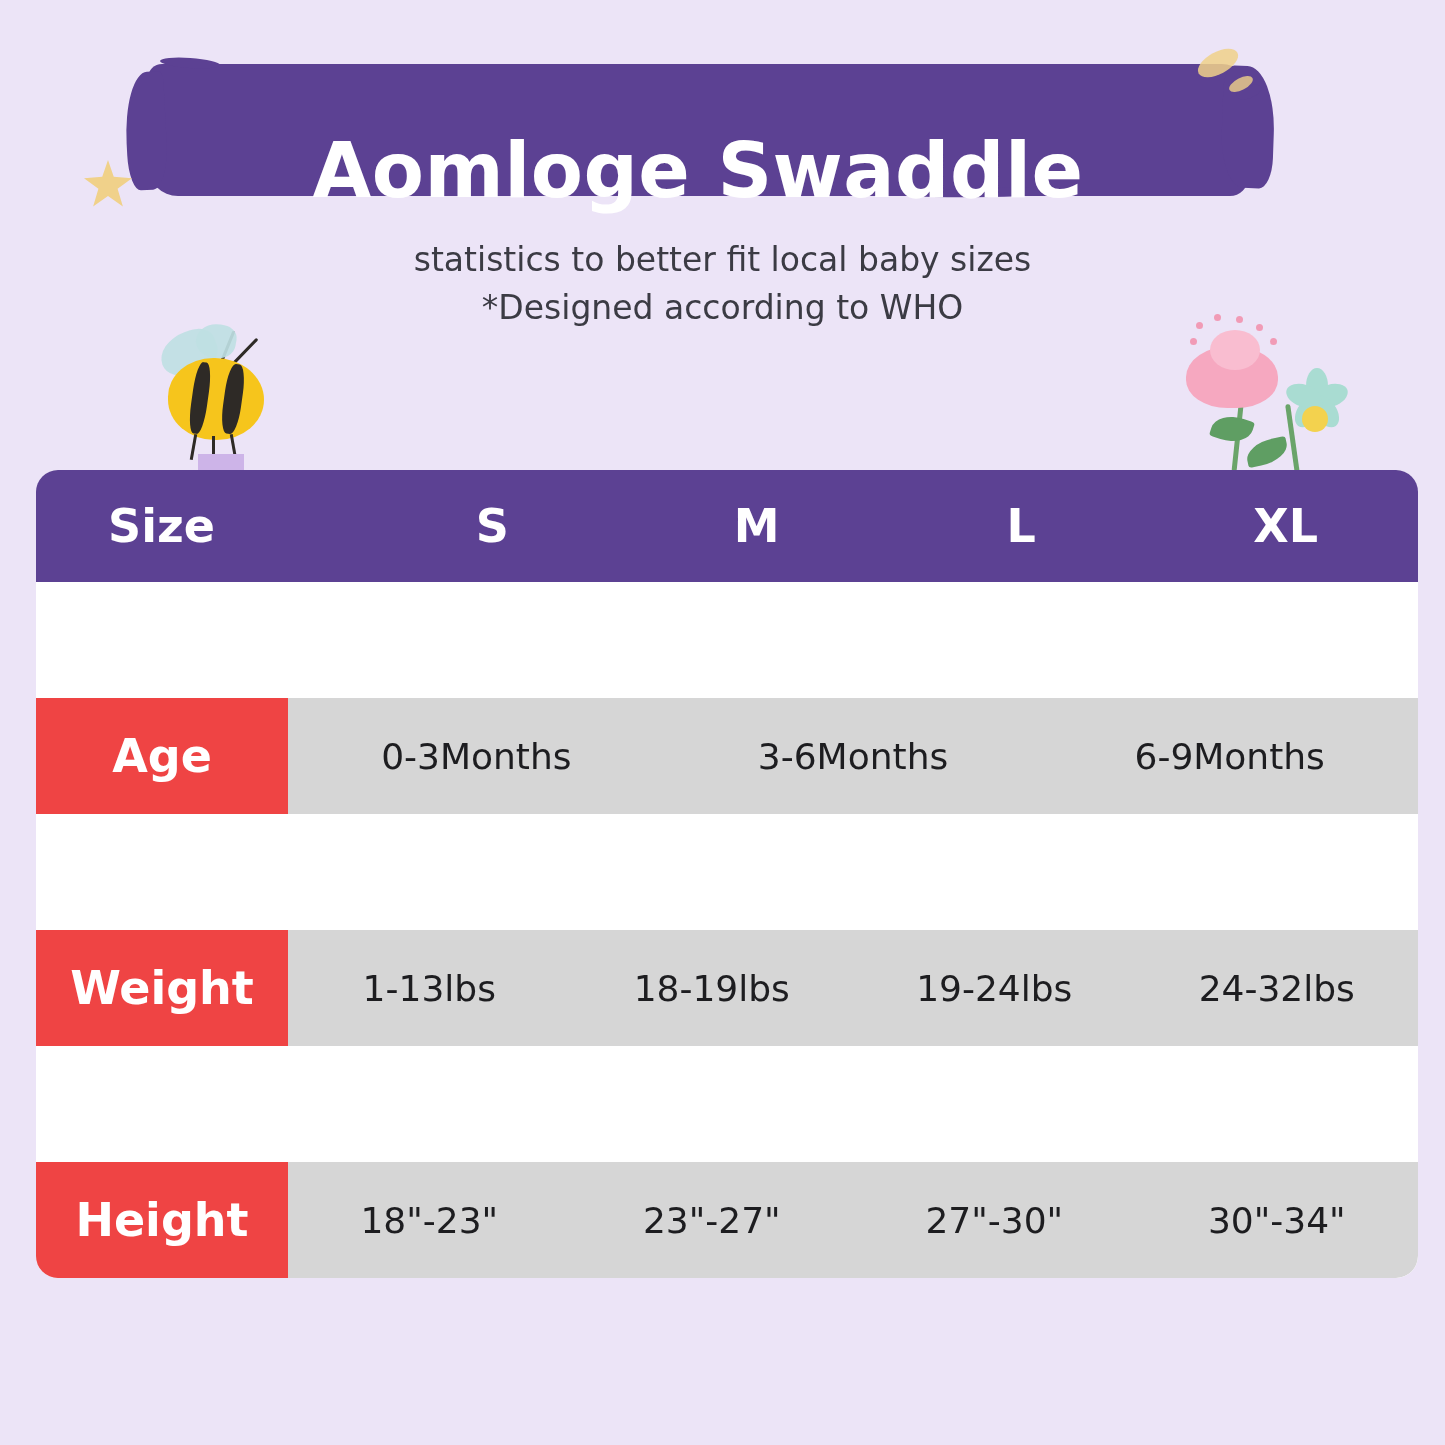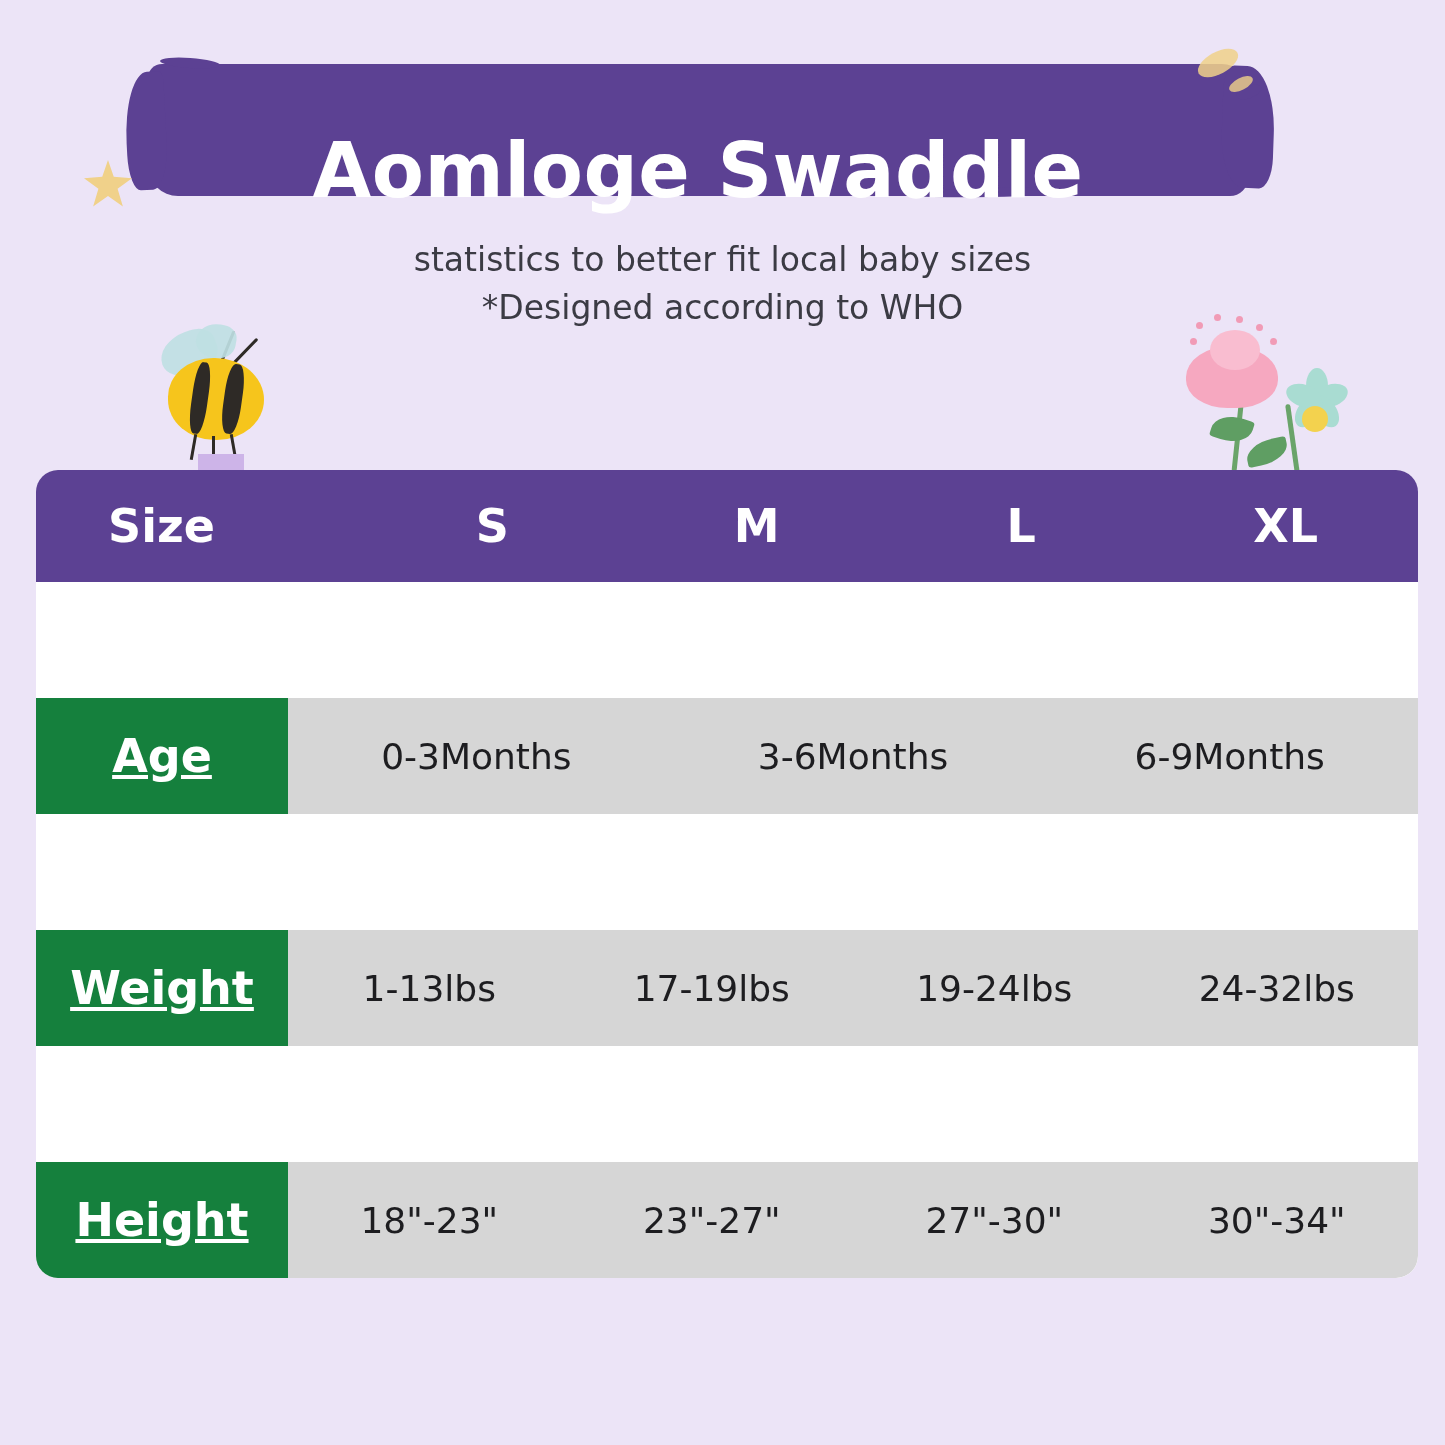--- a/index.html
+++ b/index.html
@@ -218,22 +218,21 @@
     width: 252px;
     flex: 0 0 252px;
     display: flex;
     align-items: center;
     justify-content: center;
     color: #ffffff;
     font-size: 46px;
     font-weight: bold;
   }
   .row.data .cell-label {
-    background: #15803d;
-    text-decoration: underline;
+    background: #ef4444;
   }
   .row.spacer .cell-label {
     background: #5c4193;
   }
   .row.header .cell-label {
     justify-content: flex-start;
     padding-left: 72px;
     width: 252px;
     flex: 0 0 252px;
   }
@@ -341,21 +340,21 @@
     <div class="cell-label" style="background:#ffffff;"></div>
     <div class="cell"></div>
     <div class="cell"></div>
     <div class="cell"></div>
     <div class="cell"></div>
   </div>
 
   <div class="row data">
     <div class="cell-label">Weight</div>
     <div class="cell">1-13lbs</div>
-    <div class="cell">17-19lbs</div>
+    <div class="cell">18-19lbs</div>
     <div class="cell">19-24lbs</div>
     <div class="cell">24-32lbs</div>
   </div>
 
   <div class="row spacer">
     <div class="cell-label" style="background:#ffffff;"></div>
     <div class="cell"></div>
     <div class="cell"></div>
     <div class="cell"></div>
     <div class="cell"></div>

